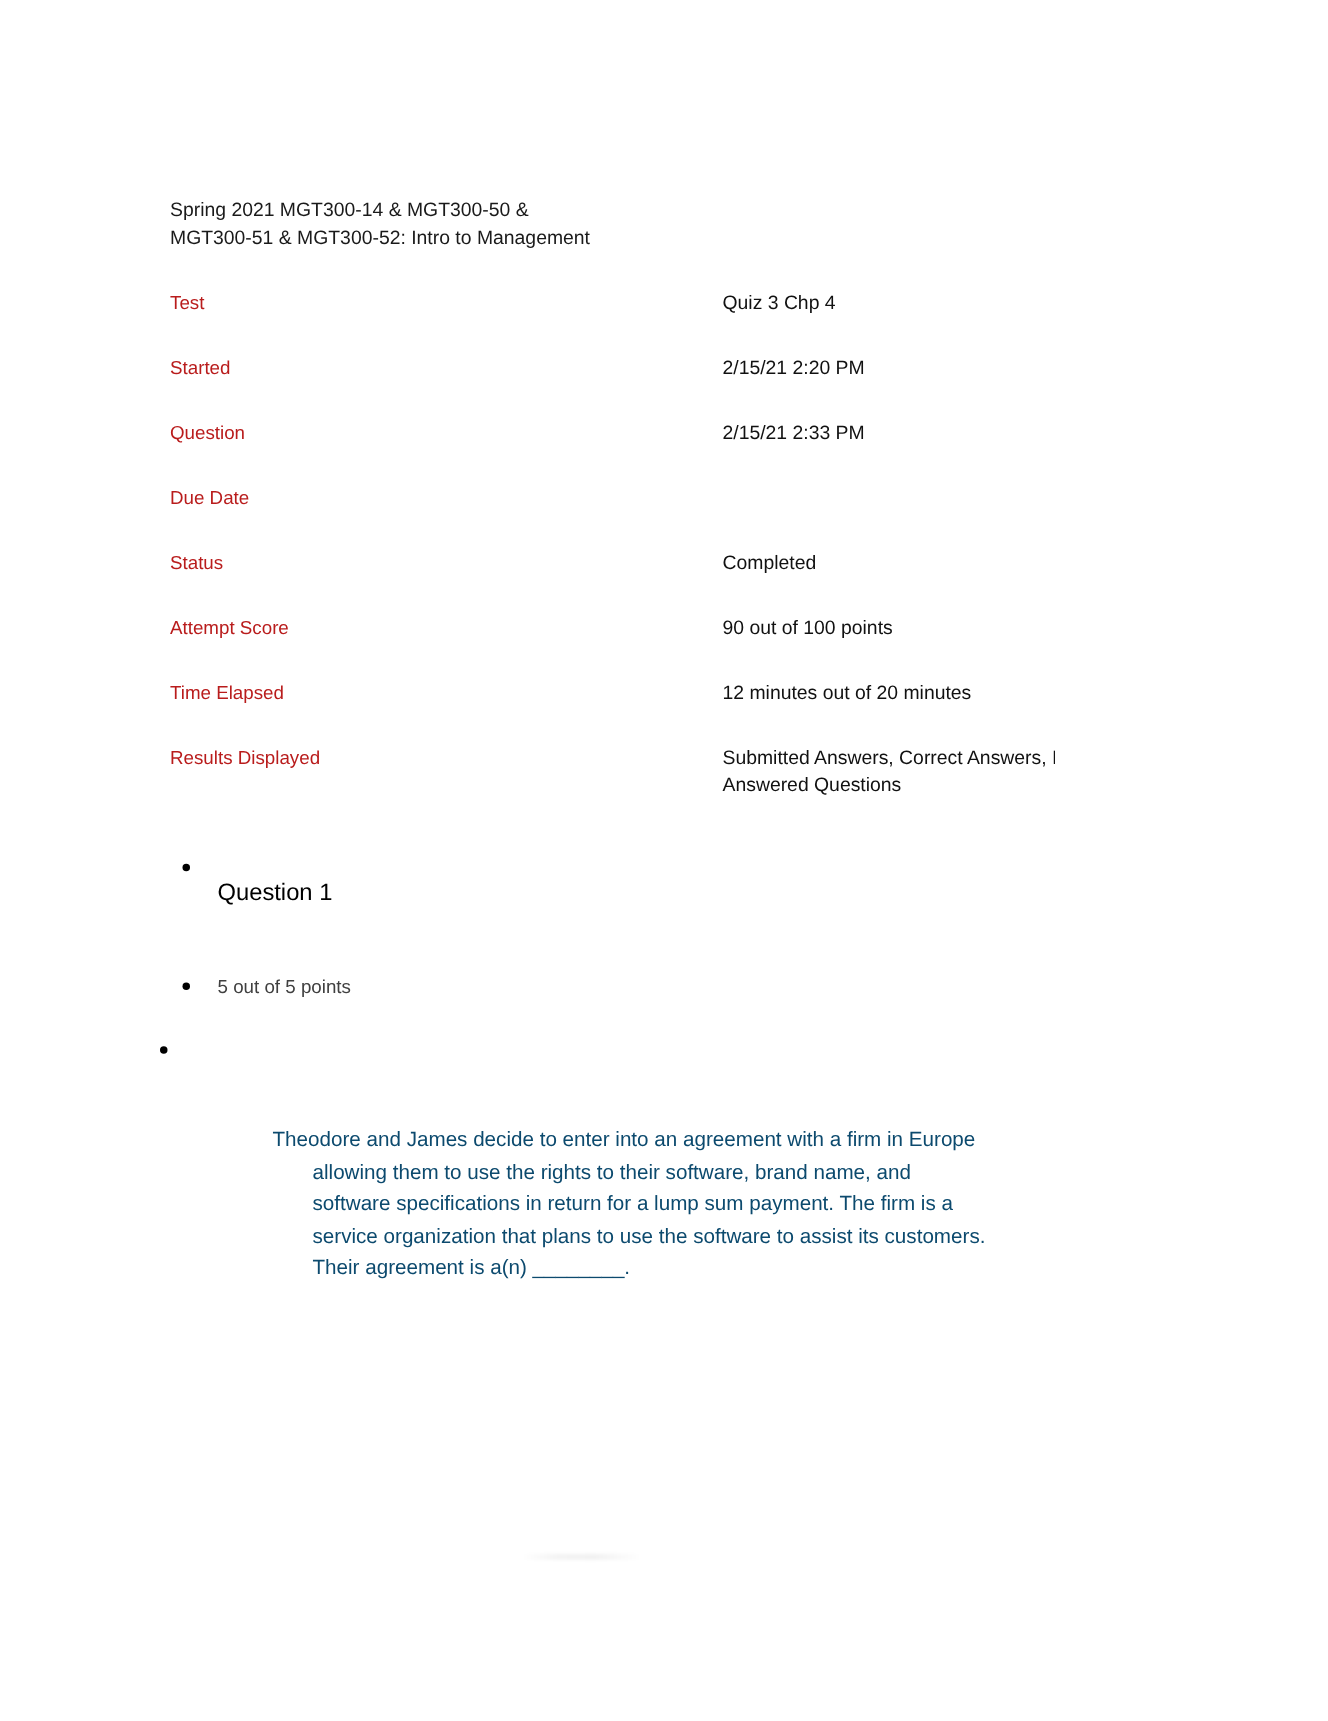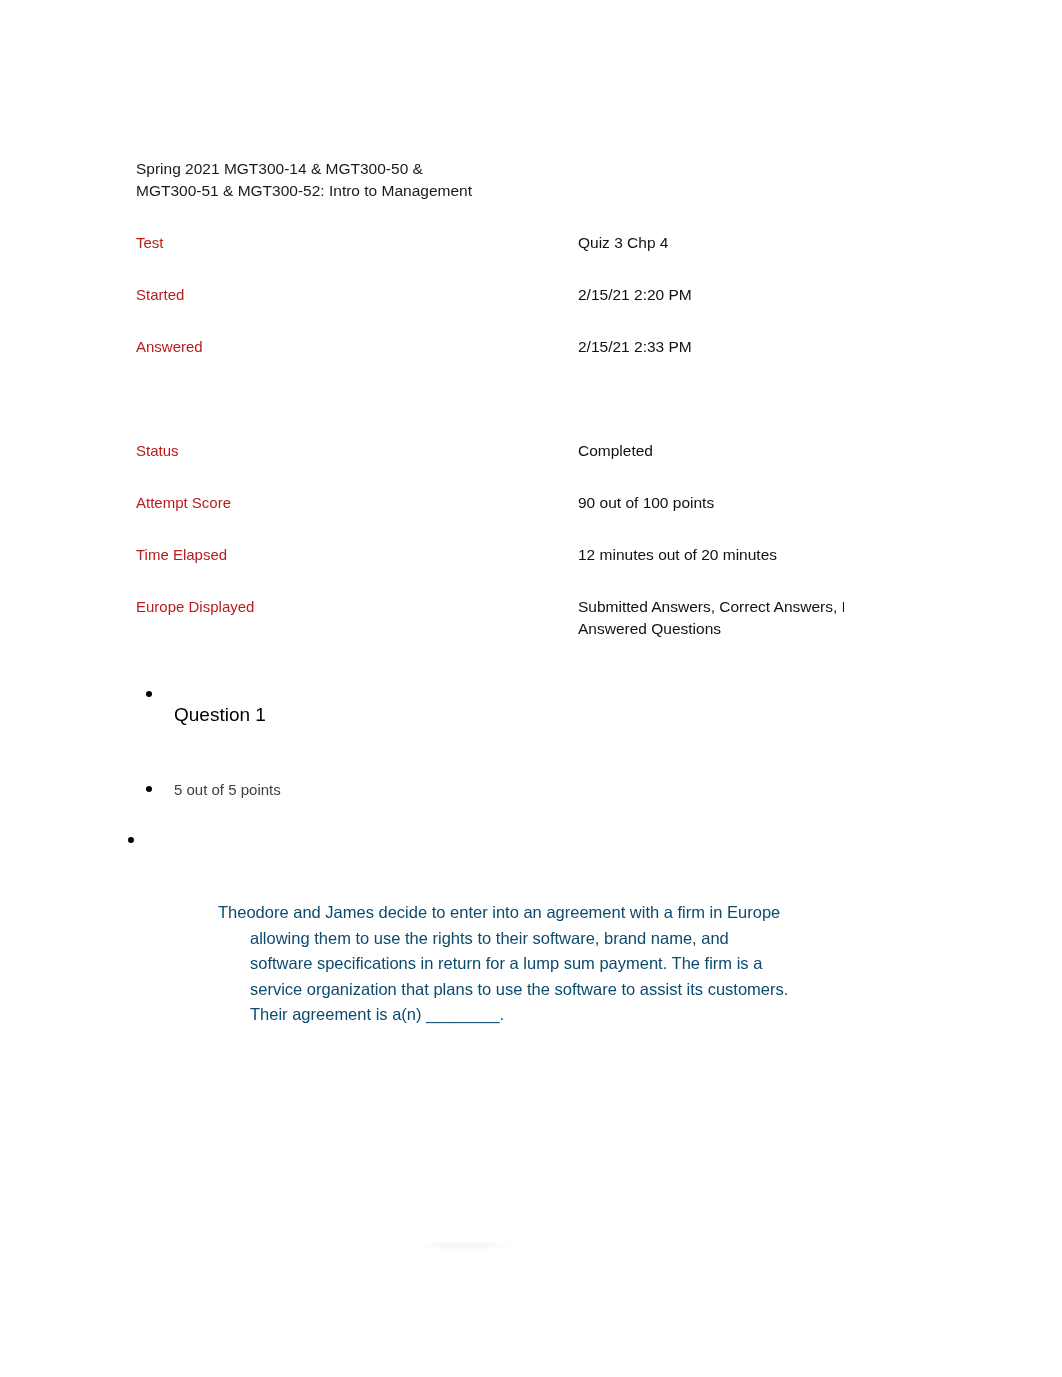--- a/index.html
+++ b/index.html
@@ -138,44 +138,45 @@
       <div class="detail-label">Test</div>
       <div class="detail-value">Quiz 3 Chp 4</div>
     </div>
 
     <div class="detail-row">
       <div class="detail-label">Started</div>
       <div class="detail-value">2/15/21 2:20 PM</div>
     </div>
 
     <div class="detail-row">
-      <div class="detail-label">Answered</div>
+      <div class="detail-label">Question</div>
       <div class="detail-value">2/15/21 2:33 PM</div>
     </div>
 
     <div class="detail-row">
+      <div class="detail-label">Due Date</div>
     </div>
 
     <div class="detail-row">
       <div class="detail-label">Status</div>
       <div class="detail-value">Completed</div>
     </div>
 
     <div class="detail-row">
       <div class="detail-label">Attempt Score</div>
       <div class="detail-value">90 out of 100 points</div>
     </div>
 
     <div class="detail-row">
       <div class="detail-label">Time Elapsed</div>
       <div class="detail-value">12 minutes out of 20 minutes</div>
     </div>
 
     <div class="detail-row tall">
-      <div class="detail-label">Europe Displayed</div>
+      <div class="detail-label">Results Displayed</div>
       <div class="detail-value">Submitted Answers, Correct Answers, Incorrectly Answered Questions</div>
     </div>
 
   </div>
 
   <div class="q-bullet-outer" style="top:688px; left:146px;">
     <div class="bullet-dot" style="left:0px; top:3px;"></div>
     <div class="q-heading" style="left:28px; top:14px;">Question 1</div>
   </div>
 

